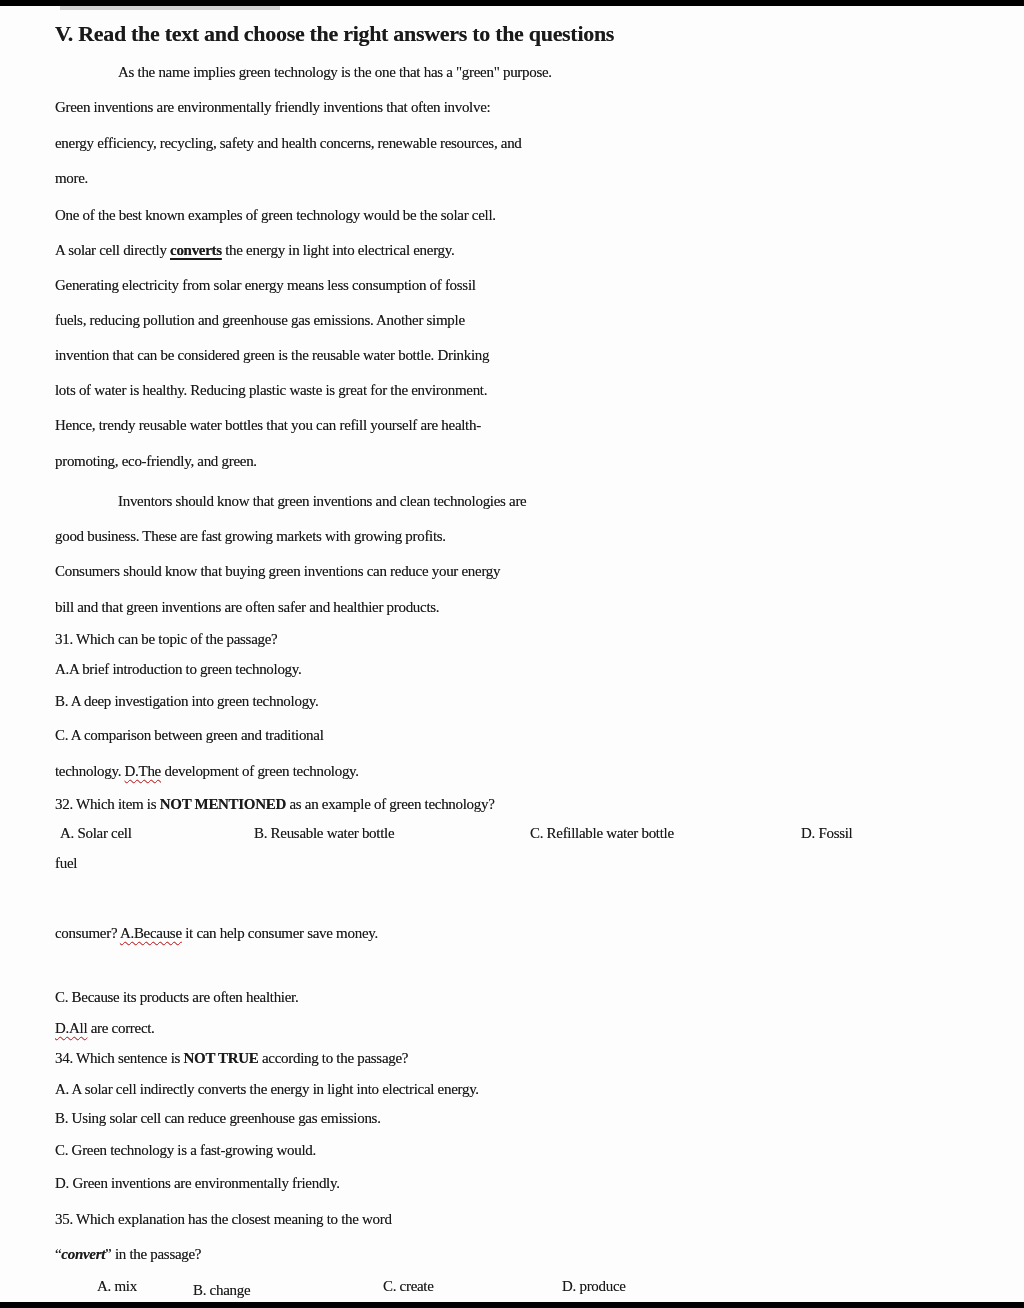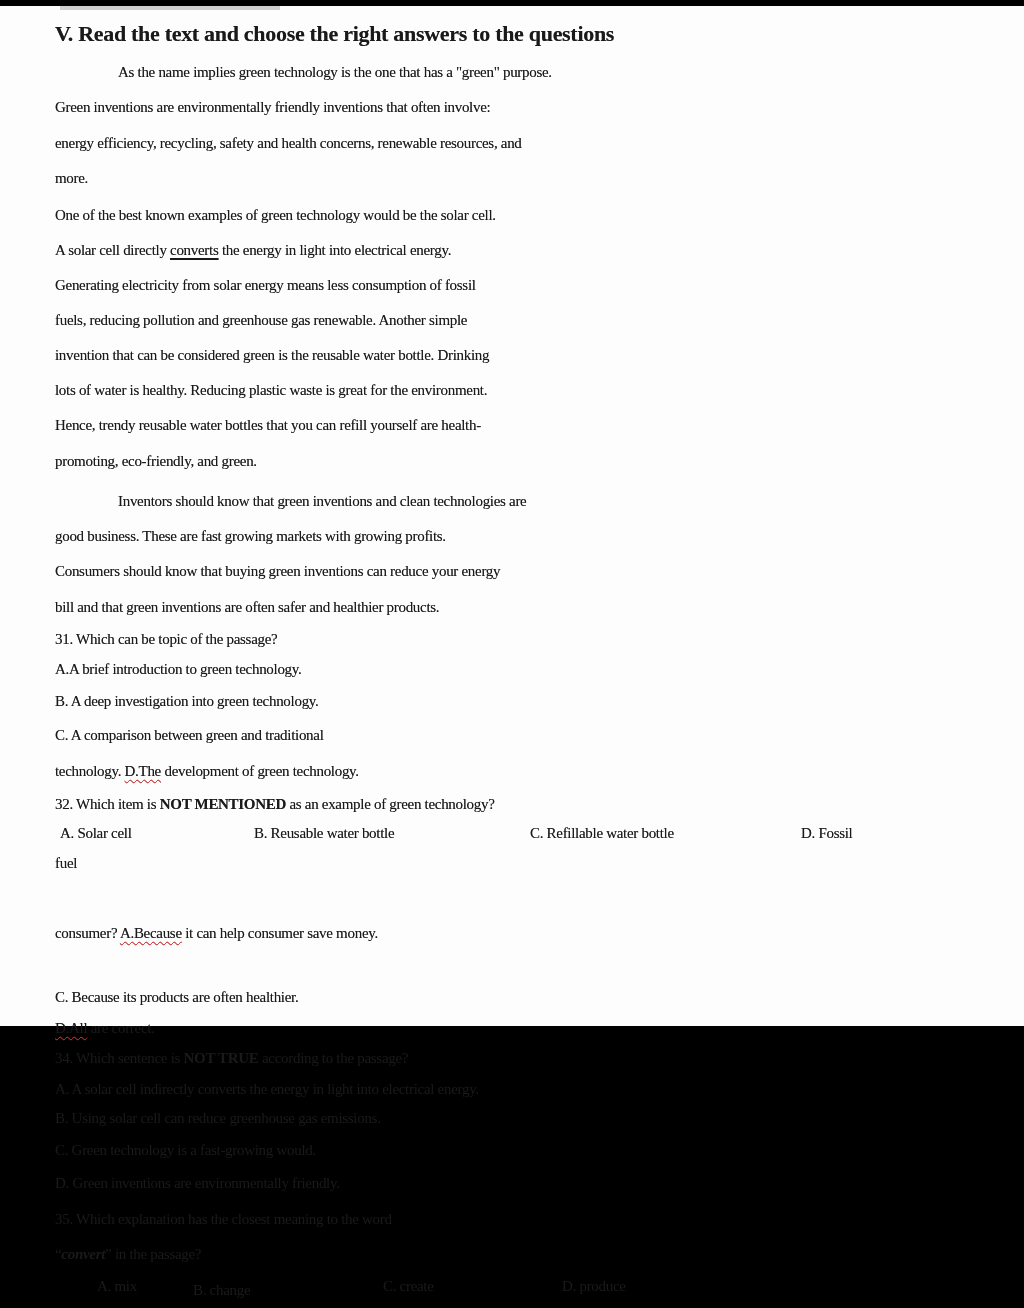--- a/index.html
+++ b/index.html
@@ -2,56 +2,56 @@
 <html><head>
 <meta charset="utf-8">
 <style>
   html, body { margin:0; padding:0; }
   body {
     width:1024px; height:1308px; overflow:hidden; background:#000;
     font-family:"Liberation Serif", "DejaVu Serif", serif; color:#1a1a1a;
     position:relative;
   }
   .page {
-    position:absolute; left:0; top:6px; width:1024px; height:1020px;
+    position:absolute; left:0; top:6px; width:1024px; height:1296px;
     background:#fdfdfd;
   }
   .topstrip {
     position:absolute; left:60px; top:0; width:220px; height:4px;
     background:#d0d0d0;
   }
   .line {
     position:absolute; left:55px; white-space:nowrap;
     font-size:15px; letter-spacing:-0.3px; line-height:28px;
     text-shadow:0 0 0.6px rgba(0,0,0,0.5);
   }
   .title { font-weight:bold; font-size:22px; }
   .indent { left:118px; }
-  .ul-bold { font-weight:normal; text-decoration:underline; text-decoration-thickness:2px; text-underline-offset:3px; }
+  .ul-bold { font-weight:bold; text-decoration:underline; text-decoration-thickness:2px; text-underline-offset:3px; }
   .bold { font-weight:bold; }
   .bi { font-weight:bold; font-style:italic; }
   .squiggle { text-decoration:underline wavy #d33; text-underline-offset:3px; text-decoration-thickness:1px; }
 </style>
 </head>
 <body>
 
 <div class="page">
   <div class="topstrip"></div>
 
   <div class="line title" style="top:14px;">V. Read the text and choose the right answers to the questions</div>
 
   <div class="line indent" style="top:52px;">As the name implies green technology is the one that has a "green" purpose.</div>
   <div class="line" style="top:87px;">Green inventions are environmentally friendly inventions that often involve:</div>
   <div class="line" style="top:123px;">energy efficiency, recycling, safety and health concerns, renewable resources, and</div>
   <div class="line" style="top:158px;">more.</div>
 
   <div class="line" style="top:195px;">One of the best known examples of green technology would be the solar cell.</div>
   <div class="line" style="top:230px;"><span>A solar cell directly </span><span class="ul-bold">converts</span><span> the energy in light into electrical energy.</span></div>
   <div class="line" style="top:265px;">Generating electricity from solar energy means less consumption of fossil</div>
-  <div class="line" style="top:300px;">fuels, reducing pollution and greenhouse gas renewable. Another simple</div>
+  <div class="line" style="top:300px;">fuels, reducing pollution and greenhouse gas emissions. Another simple</div>
   <div class="line" style="top:335px;">invention that can be considered green is the reusable water bottle. Drinking</div>
   <div class="line" style="top:370px;">lots of water is healthy. Reducing plastic waste is great for the environment.</div>
   <div class="line" style="top:405px;">Hence, trendy reusable water bottles that you can refill yourself are health-</div>
   <div class="line" style="top:441px;">promoting, eco-friendly, and green.</div>
 
   <div class="line indent" style="top:481px;">Inventors should know that green inventions and clean technologies are</div>
   <div class="line" style="top:516px;">good business. These are fast growing markets with growing profits.</div>
   <div class="line" style="top:551px;">Consumers should know that buying green inventions can reduce your energy</div>
   <div class="line" style="top:587px;">bill and that green inventions are often safer and healthier products.</div>
 

